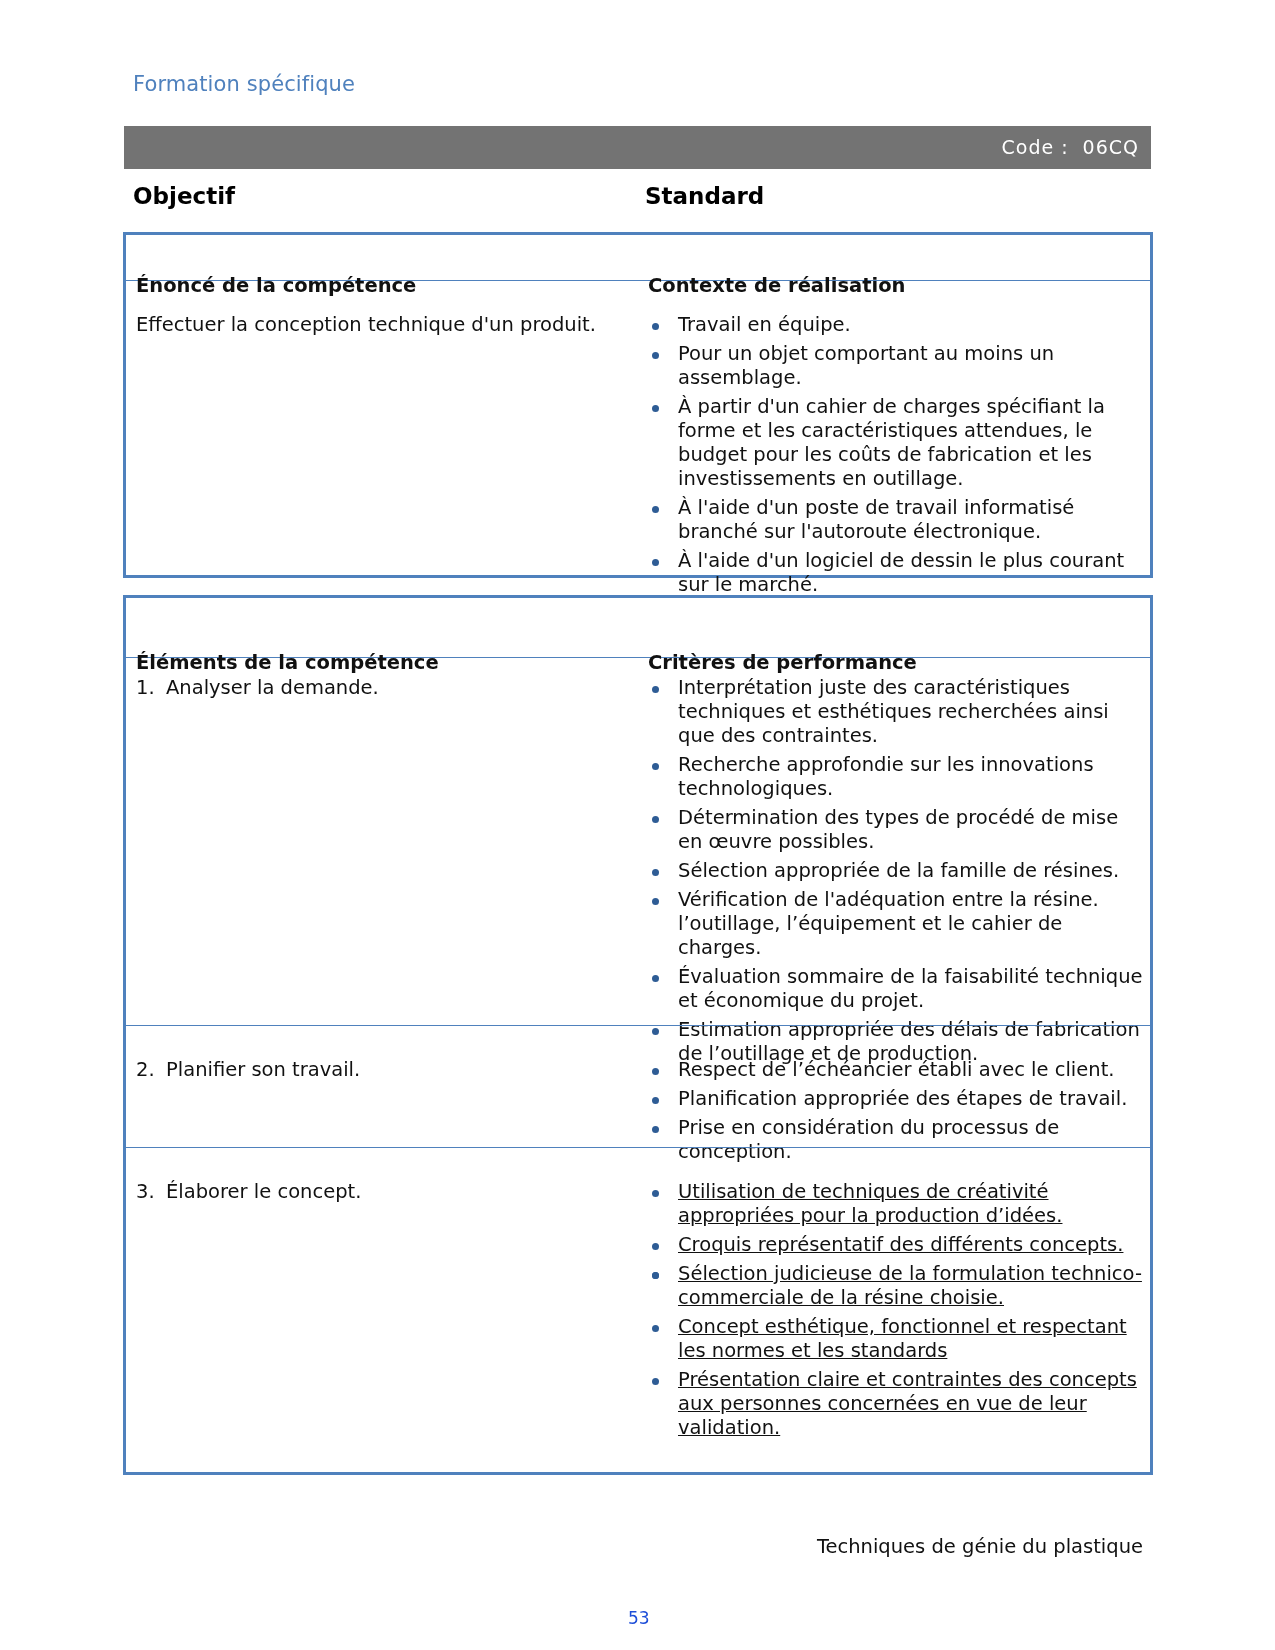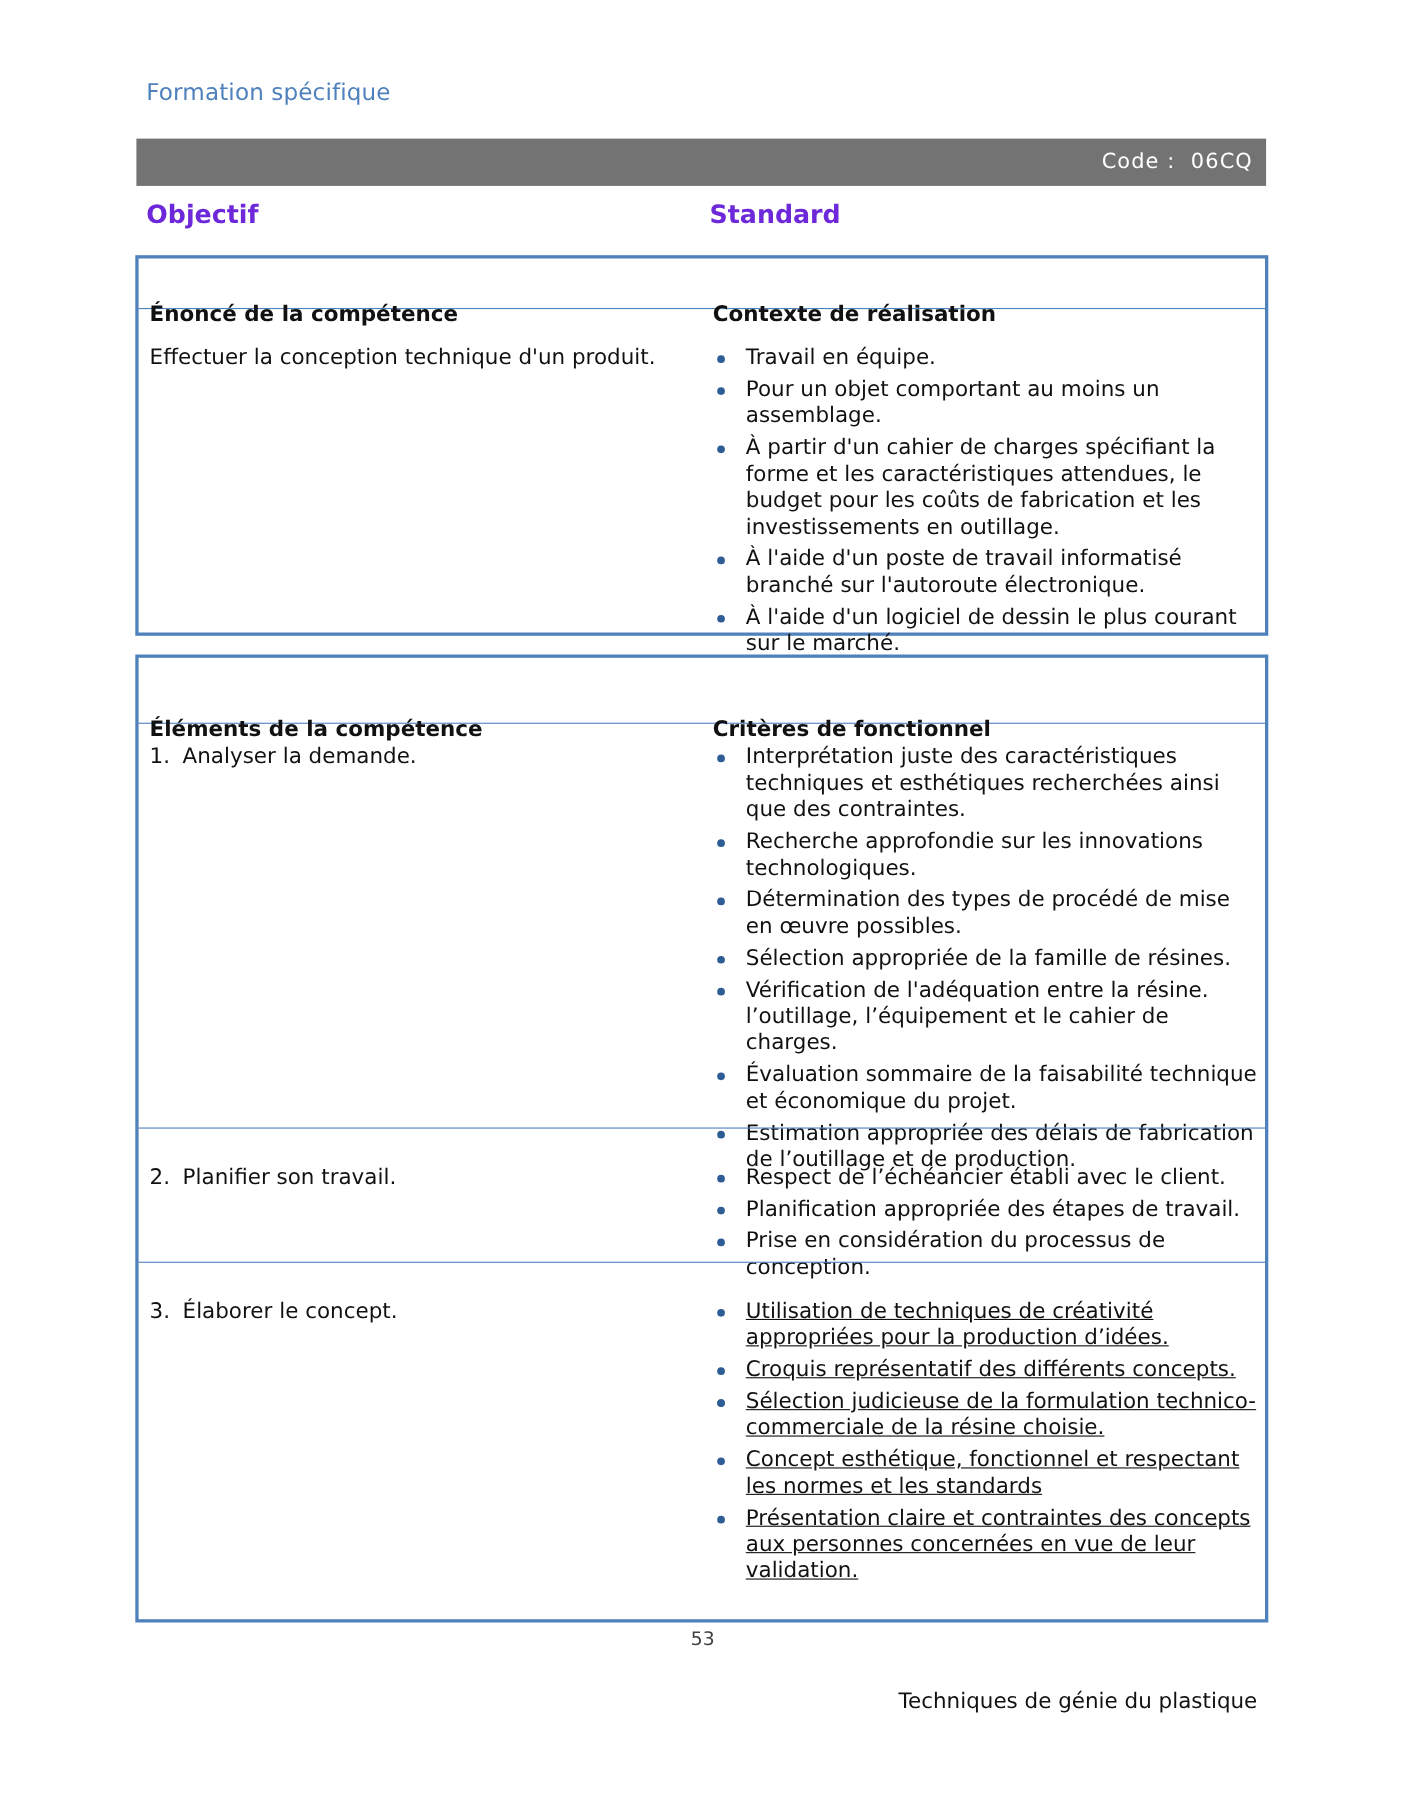--- a/index.html
+++ b/index.html
@@ -2,21 +2,21 @@
 <html><head>
 <meta charset="utf-8">
 <style>
   html, body { margin: 0; padding: 0; background: #ffffff; }
   body { width: 1275px; height: 1650px; position: relative; overflow: hidden;
          font-family: "DejaVu Sans", "Liberation Sans", sans-serif; color: #111; }
   .section-label { position: absolute; left: 133px; top: 72px; font-size: 21px; color: #4f81bd; letter-spacing: 0.1px; }
   .code-bar { position: absolute; left: 124px; top: 126px; width: 1027px; height: 43px; background: #737373; }
   .code-text { position: absolute; right: 12px; top: 10px; font-size: 19px; color: #ffffff; letter-spacing: 1px; }
   .code-text .val { margin-left: 14px; }
-  .col-heading { position: absolute; top: 183px; font-size: 23px; font-weight: bold; color: #6d28d9; }
+  .col-heading { position: absolute; top: 183px; font-size: 23px; font-weight: bold; color: #000000; }
   .col-heading.obj { left: 133px; }
   .col-heading.std { left: 645px; }
 
   .tbl { position: absolute; left: 123px; width: 1024px; border: 3px solid #4f81bd; box-sizing: content-box; }
   .tbl1 { top: 232px; height: 340px; }
   .tbl2 { top: 595px; height: 874px; }
   .row { position: absolute; left: 0; right: 0; }
   .hdr { height: 45px; border-bottom: 1px solid #4f81bd; }
   .hdr .cell { font-weight: bold; font-size: 19.5px; top: 11px; }
   .cell { position: absolute; font-size: 19.5px; line-height: 24px; margin-top: 28px; }
@@ -24,21 +24,21 @@
   .cell.right { left: 522px; width: 500px; }
   .divider { position: absolute; left: 0; right: 0; height: 0; border-top: 1px solid #4f81bd; }
 
   ul.bullets { list-style: none; margin: 0; padding: 0; }
   ul.bullets li { position: relative; padding-left: 30px; margin-bottom: 5px; line-height: 24px; font-size: 19.5px; }
   ul.bullets li .dot { position: absolute; left: 4px; top: 10px; width: 7px; height: 7px; border-radius: 50%; background: #2e5c95; }
 
   .num { display: inline-block; width: 30px; }
 
   .footer-title { position: absolute; right: 132px; top: 1535px; font-size: 19.5px; color: #111; }
-  .page-num { position: absolute; left: 628px; top: 1480px; font-size: 17px; color: #404040; }
+  .page-num { position: absolute; left: 628px; top: 1608px; font-size: 17px; color: #1d4ed8; }
 </style>
 </head>
 <body>
 
 <div class="section-label">Formation spécifique</div>
 
 <div class="code-bar">
   <div class="code-text">
     <span>Code :</span><span class="val">06CQ</span>
   </div>
@@ -62,21 +62,21 @@
           <li><span class="dot"></span><span>À l'aide d'un poste de travail informatisé branché sur l'autoroute électronique.</span></li>
           <li><span class="dot"></span><span>À l'aide d'un logiciel de dessin le plus courant sur le marché.</span></li>
         </ul>
     </div>
   </div>
 </div>
 
 <div class="tbl tbl2">
   <div class="row hdr" style="top:14px;">
     <div class="cell left">Éléments de la compétence</div>
-    <div class="cell right">Critères de fonctionnel</div>
+    <div class="cell right">Critères de performance</div>
   </div>
 
   <div class="row" style="top:46px;">
     <div class="cell left" style="top:4px;">
       <span class="num">1.</span><span>Analyser la demande.</span>
     </div>
     <div class="cell right" style="top:4px;">
       <ul class="bullets">
           <li><span class="dot"></span><span>Interprétation juste des caractéristiques techniques et esthétiques recherchées ainsi que des contraintes.</span></li>
           <li><span class="dot"></span><span>Recherche approfondie sur les innovations technologiques.</span></li>

